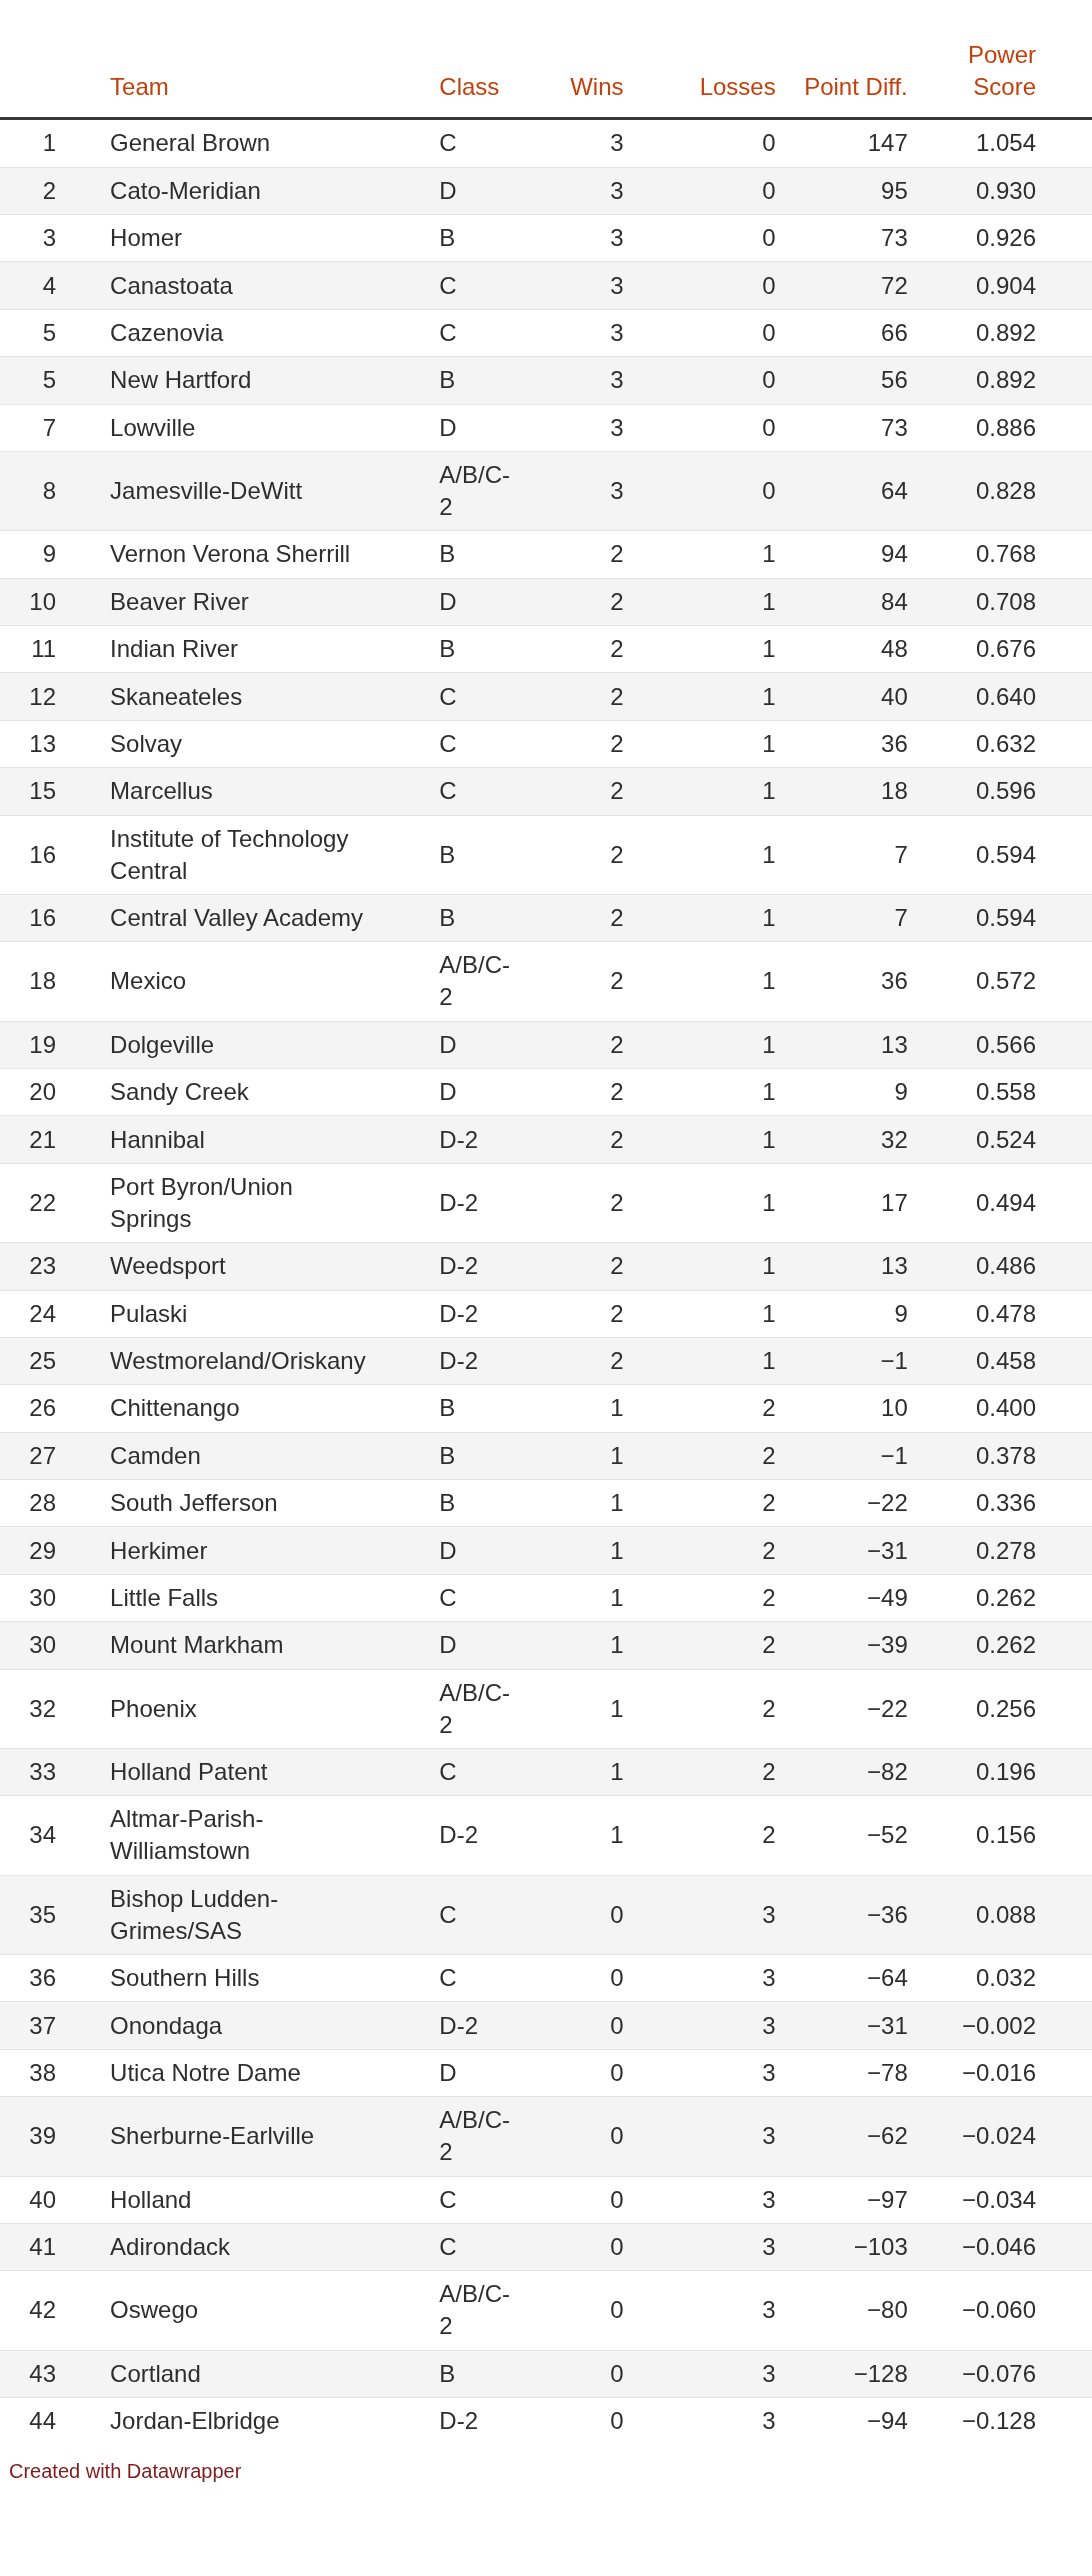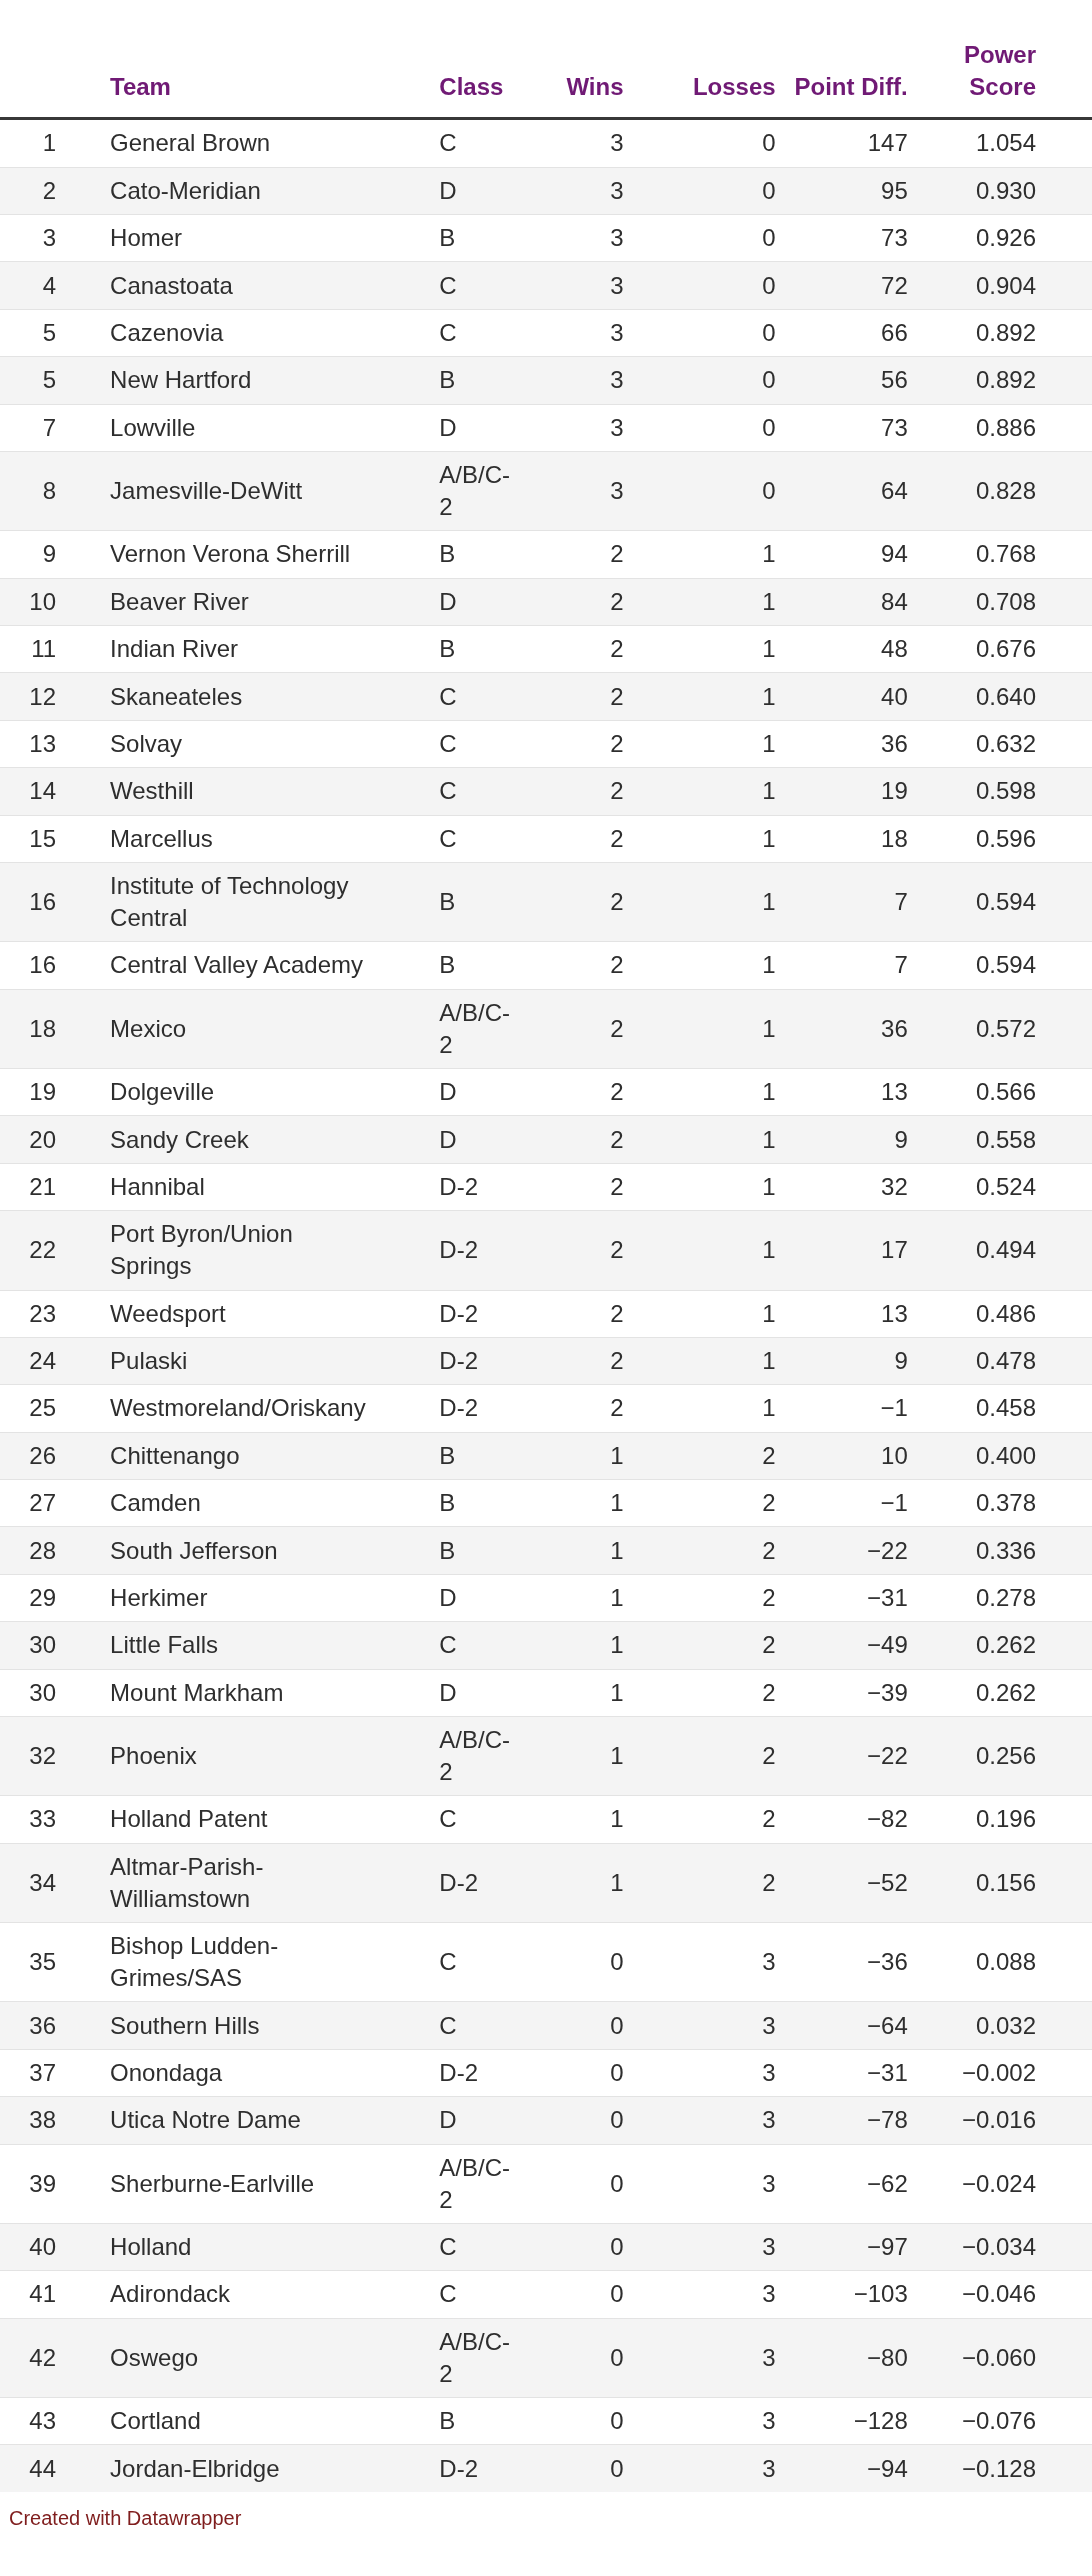--- a/index.html
+++ b/index.html
@@ -24,22 +24,22 @@
   }
   col.c-rank   { width: 56px;  }
   col.c-team   { width: 313px; }
   col.c-class  { width: 147px; }
   col.c-wins   { width: 107px; }
   col.c-losses { width: 152px; }
   col.c-diff   { width: 132px; }
   col.c-score  { width: 185px; }
 
   thead th {
-    font-weight: bold;
-    color: #701a75;
+    font-weight: normal;
+    color: #c2410c;
     vertical-align: bottom;
     padding: 39px 0 14.3px 0;
     text-align: left;
   }
   thead tr { border-bottom: 3.6px solid #383838; }
 
   td {
     padding: 7.2px 0;
     vertical-align: middle;
     word-wrap: break-word;
@@ -200,29 +200,20 @@
         <tr>
           <td class="col-rank">13</td>
           <td class="col-team">Solvay</td>
           <td class="col-class">C</td>
           <td class="col-wins">2</td>
           <td class="col-losses">1</td>
           <td class="col-diff">36</td>
           <td class="col-score">0.632</td>
         </tr>
         <tr>
-          <td class="col-rank">14</td>
-          <td class="col-team">Westhill</td>
-          <td class="col-class">C</td>
-          <td class="col-wins">2</td>
-          <td class="col-losses">1</td>
-          <td class="col-diff">19</td>
-          <td class="col-score">0.598</td>
-        </tr>
-        <tr>
           <td class="col-rank">15</td>
           <td class="col-team">Marcellus</td>
           <td class="col-class">C</td>
           <td class="col-wins">2</td>
           <td class="col-losses">1</td>
           <td class="col-diff">18</td>
           <td class="col-score">0.596</td>
         </tr>
         <tr>
           <td class="col-rank">16</td>

